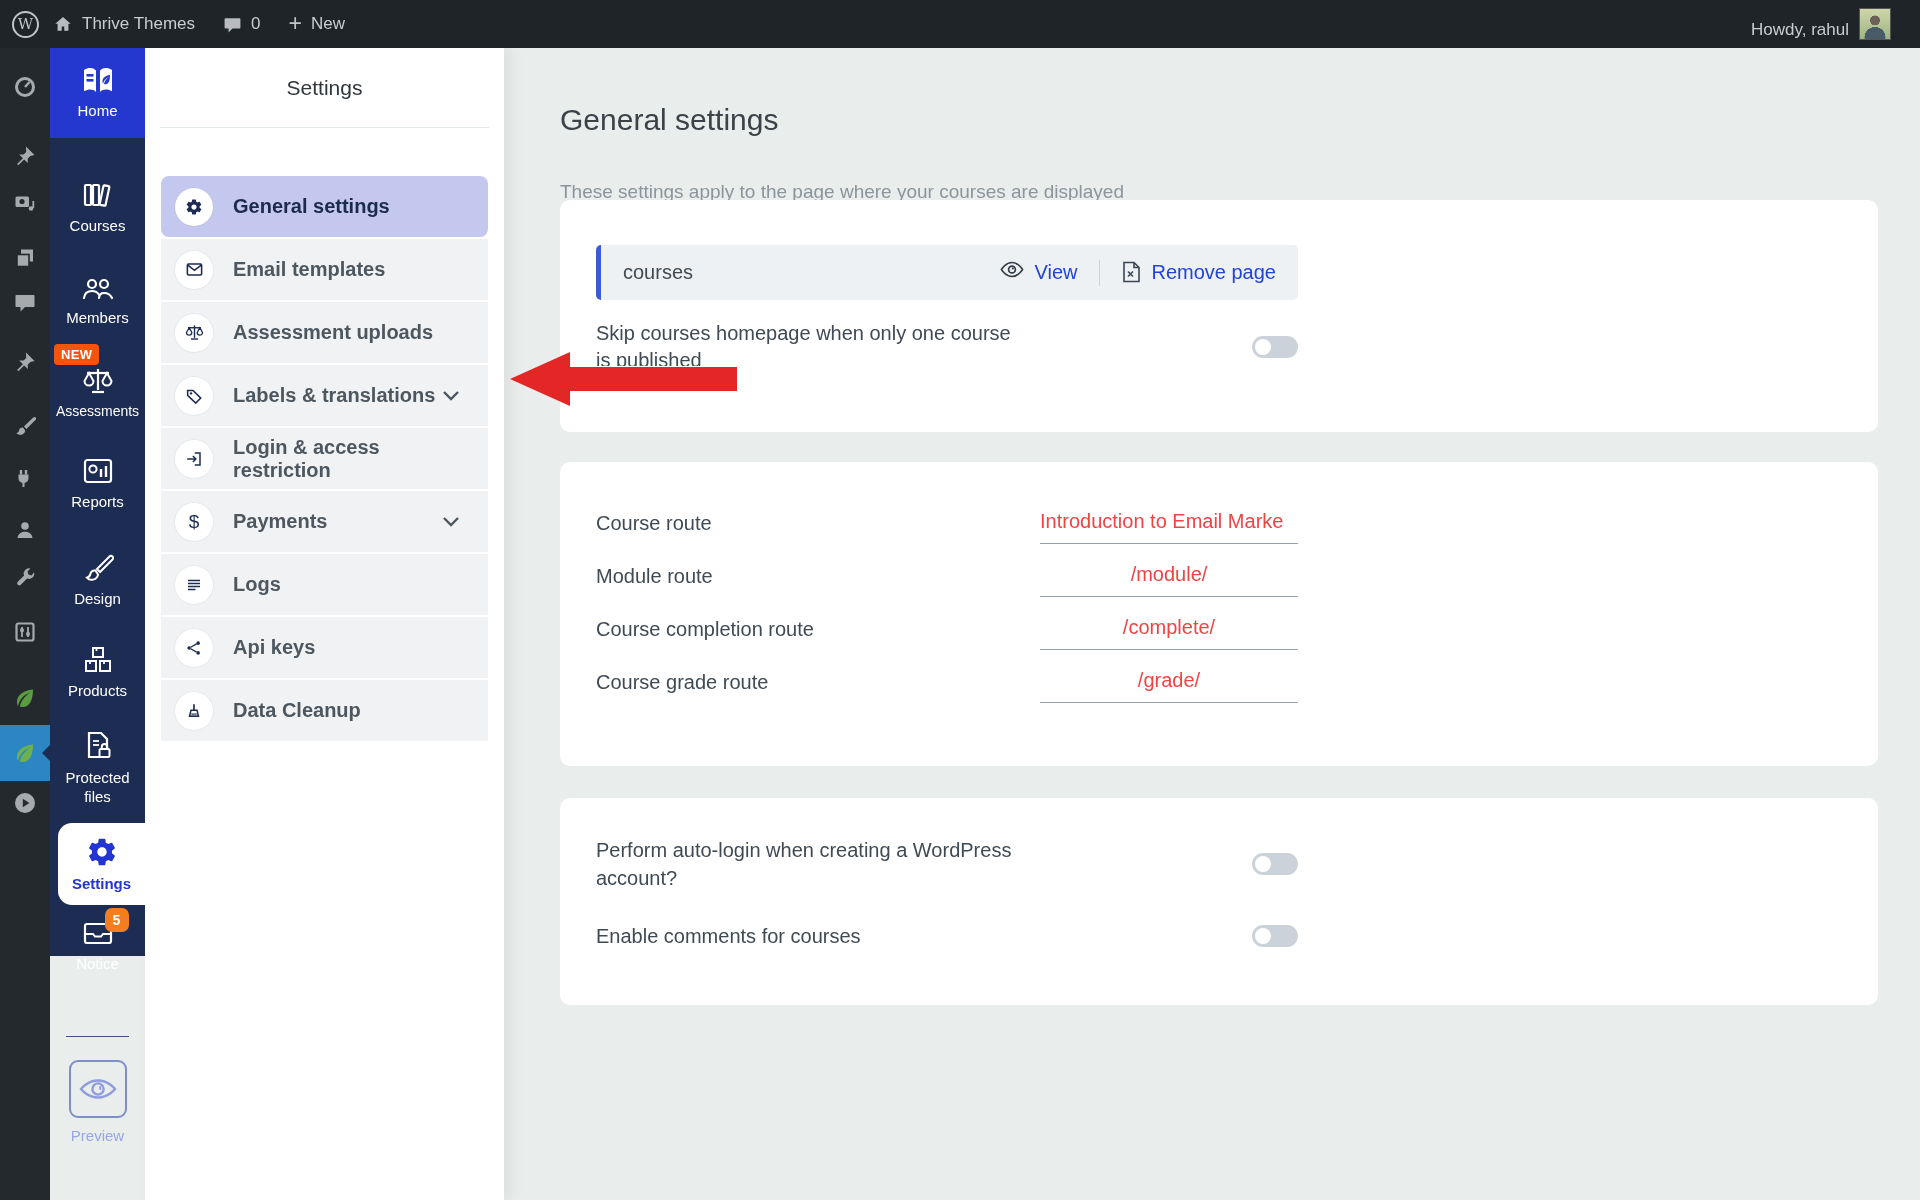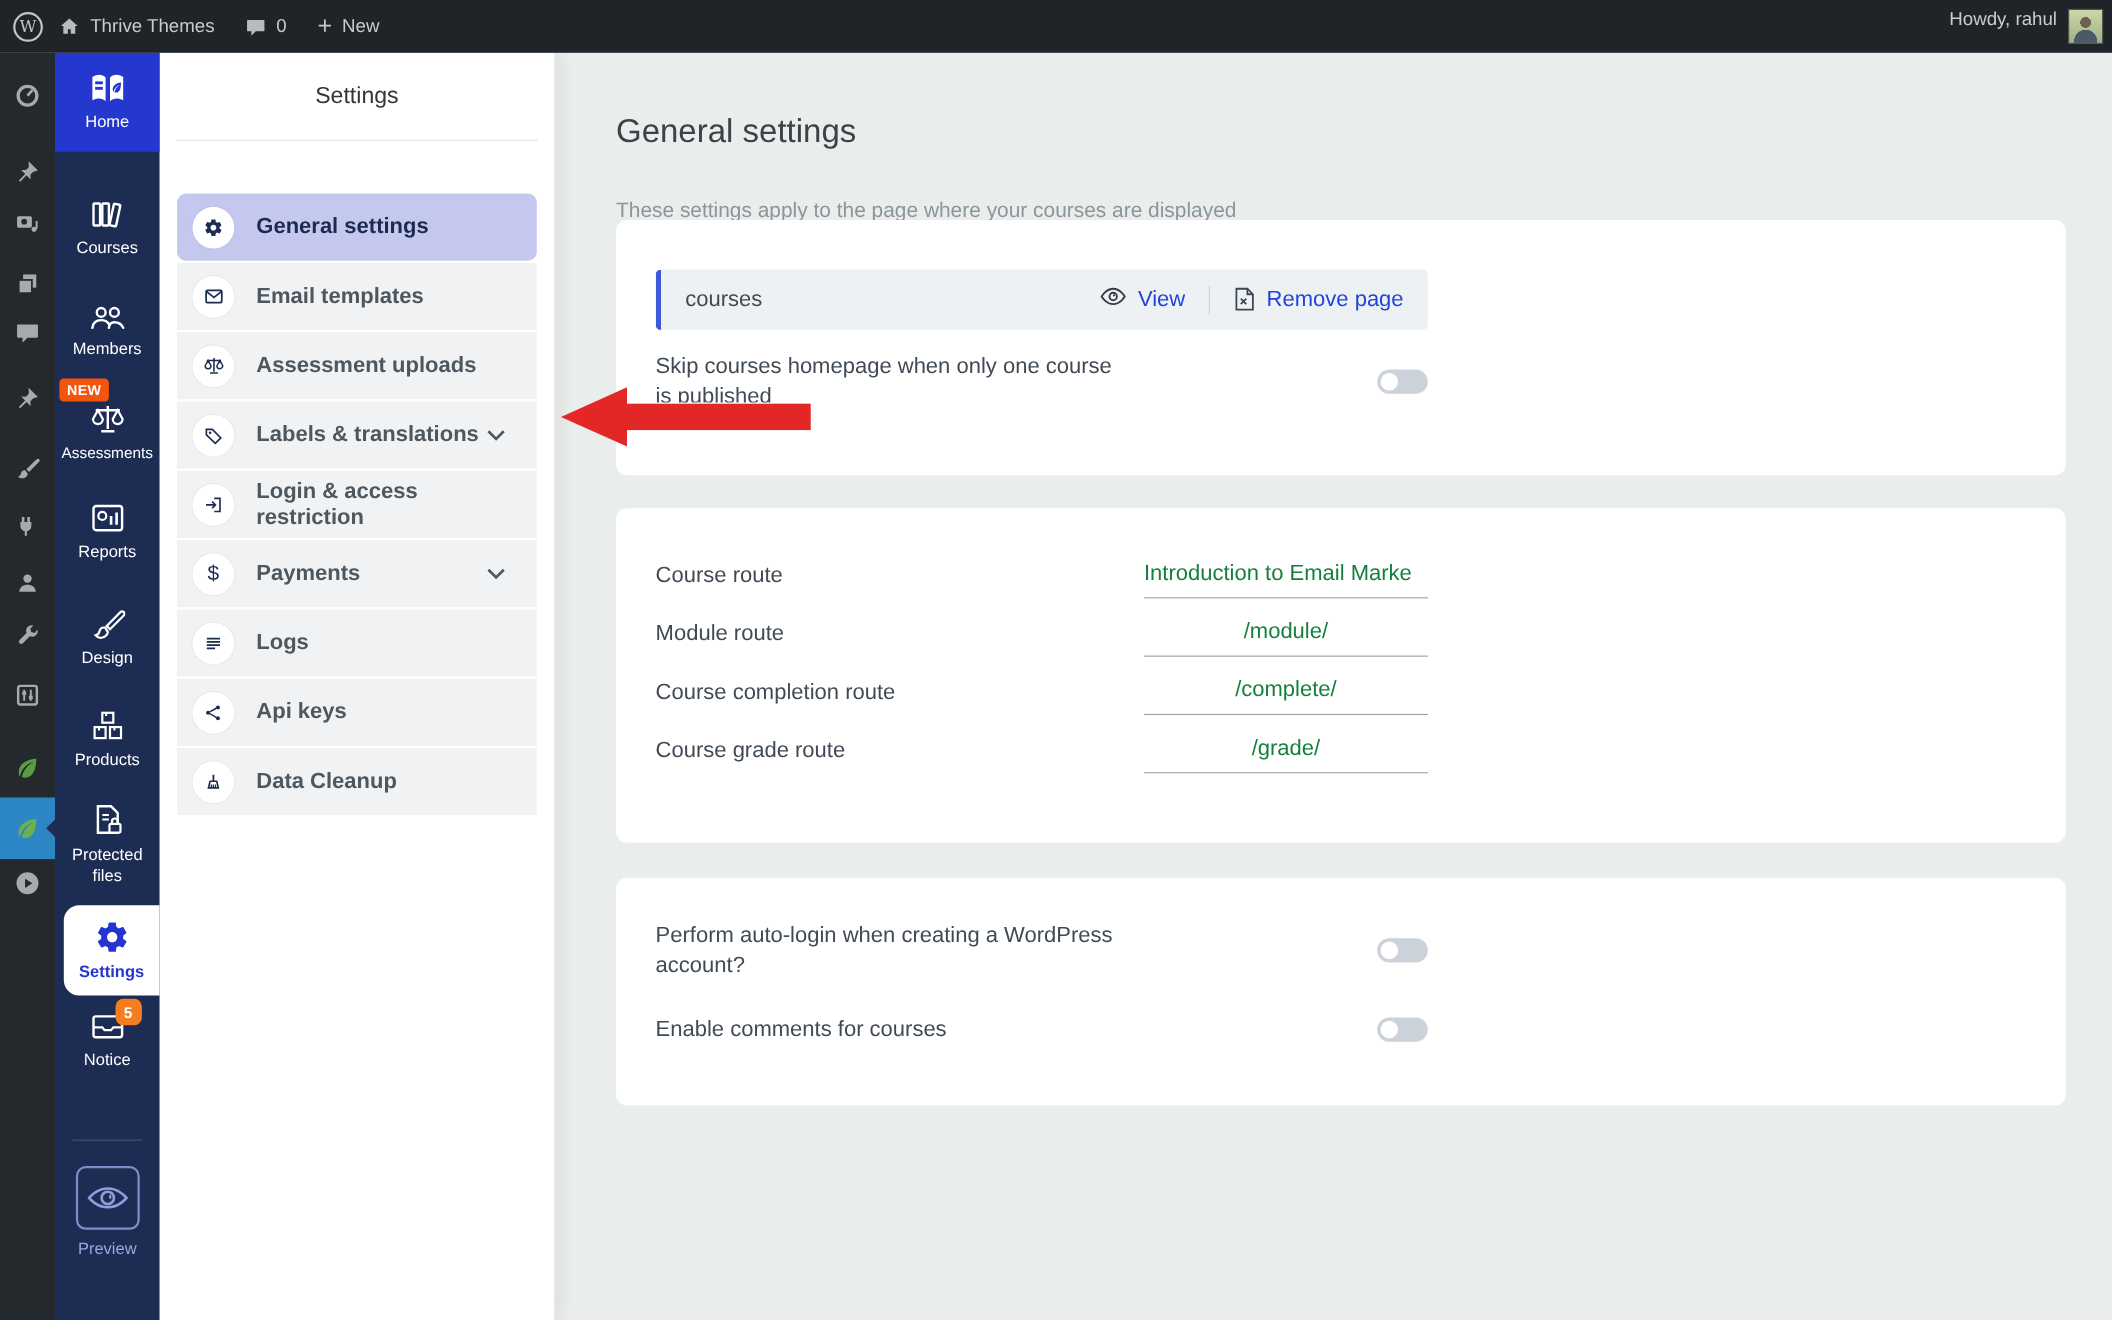--- a/index.html
+++ b/index.html
@@ -8,36 +8,36 @@
   .screen { position:relative; width:1920px; height:1200px; overflow:hidden; background:#e9edec; }
 
   
   .admin-bar { position:absolute; left:0; top:0; width:1920px; height:48px; background:#1f2428;
     display:flex; align-items:center; color:#c9cdd1; font-size:17px; z-index:40; }
   .ab-item { display:flex; align-items:center; gap:9px; padding:0 14px; height:100%; cursor:pointer; }
   .wp-logo { width:27px; height:27px; border:2px solid #c2c5c8; border-radius:50%; display:flex; align-items:center; justify-content:center;
     font-family:"DejaVu Serif", serif; font-size:15px; color:#c2c5c8; margin-left:12px; }
   .ab-count { color:#c9cdd1; }
   .ab-plus { font-size:23px; line-height:1; color:#c2c5c8; margin-top:-2px; }
-  .ab-right { margin-left:auto; display:flex; align-items:flex-start; gap:10px; padding-right:8px; }
+  .ab-right { margin-left:auto; display:flex; align-items:flex-end; gap:10px; padding-right:29px; }
   .avatar { width:32px; height:32px; border:1px solid #555; background:
     radial-gradient(circle at 50% 38%, #6b6157 0 20%, transparent 21%),
     radial-gradient(circle at 50% 95%, #4a5a66 0 32%, transparent 33%),
     linear-gradient(#cfd6a9, #9db483); }
 
   
   .wp-rail { position:absolute; left:0; top:48px; width:50px; height:1152px; background:#24292e; z-index:30; }
   .rail-icon { position:absolute; left:13px; width:24px; height:24px; color:#a7aaad; }
   .rail-active-tile { position:absolute; left:0; width:50px; height:56px; background:#2d86c4; }
   .rail-active-tile::after { content:""; position:absolute; right:0; top:20px; width:0; height:0;
     border-top:8px solid transparent; border-bottom:8px solid transparent; border-right:8px solid #1d2c52; }
   .rail-active-tile .rail-icon { top:16px; }
 
   
-  .app-sidebar { position:absolute; left:50px; top:48px; width:95px; height:1152px; background:#1d2c52; z-index:20; }
+  .app-sidebar { position:absolute; left:50px; top:48px; width:95px; height:908px; background:#1d2c52; z-index:20; }
   .side-item { position:absolute; left:0; width:95px; display:flex; flex-direction:column; align-items:center; gap:7px;
     color:#fff; font-size:15px; cursor:pointer; text-align:center; }
   .side-item .lbl { line-height:1.25; }
   .side-home { background:#2437cf; height:90px; top:0; justify-content:center; gap:6px; }
   .side-settings-card { position:absolute; left:8px; right:0; top:775px; height:82px; background:#fff; border-radius:14px 0 0 14px;
     display:flex; flex-direction:column; align-items:center; justify-content:center; gap:7px; color:#2334d0; font-size:15px; cursor:pointer; }
   .badge-new { position:absolute; top:-22px; left:4px; background:#f4540c; color:#fff; font-size:13px; font-weight:700;
     padding:3px 7px; border-radius:4px; letter-spacing:.3px; }
   .badge-count { position:absolute; top:-10px; right:-14px; background:#f47d20; color:#fff; font-size:14px; font-weight:700;
     width:24px; height:24px; border-radius:7px; display:flex; align-items:center; justify-content:center; }
@@ -77,21 +77,21 @@
 
   .toggle { width:46px; height:22px; border-radius:11px; background:#ccd2d9; position:relative; flex:none; cursor:pointer; }
   .toggle::after { content:""; position:absolute; left:3px; top:3px; width:16px; height:16px; border-radius:50%; background:#fff; }
 
   .skipRow { position:absolute; left:36px; top:120px; width:702px; display:flex; align-items:flex-start; }
   .skipRow .txt { width:430px; max-height:46px; overflow:hidden; font-size:20px; line-height:27px; color:#3f4a54; }
   .skipRow .toggle { margin-left:auto; position:relative; top:16px; }
 
   .routeRow { position:absolute; left:36px; width:702px; display:flex; align-items:flex-start; }
   .routeRow .r-label { font-size:20px; color:#3f4a54; padding-top:2px; }
-  .route-input { margin-left:auto; width:258px; font-size:20px; color:#15803d; border-bottom:1px solid #96a1ad;
+  .route-input { margin-left:auto; width:258px; font-size:20px; color:#ef4444; border-bottom:1px solid #96a1ad;
     padding-bottom:10px; text-align:center; white-space:nowrap; overflow:hidden; cursor:text; }
   .route-input.left { text-align:left; }
 
   .togRow { position:absolute; left:36px; width:702px; display:flex; align-items:center; }
   .togRow .txt { width:450px; font-size:20px; line-height:28px; color:#3f4a54; display:flex; align-items:center; gap:9px; flex-wrap:wrap; }
   .togRow .toggle { margin-left:auto; }
   .info-dot { display:inline-flex; width:18px; height:18px; border-radius:50%; background:#6b7278; color:#fff;
     align-items:center; justify-content:center; font-size:12px; font-weight:700; font-family:"DejaVu Serif",serif; }
 
   

